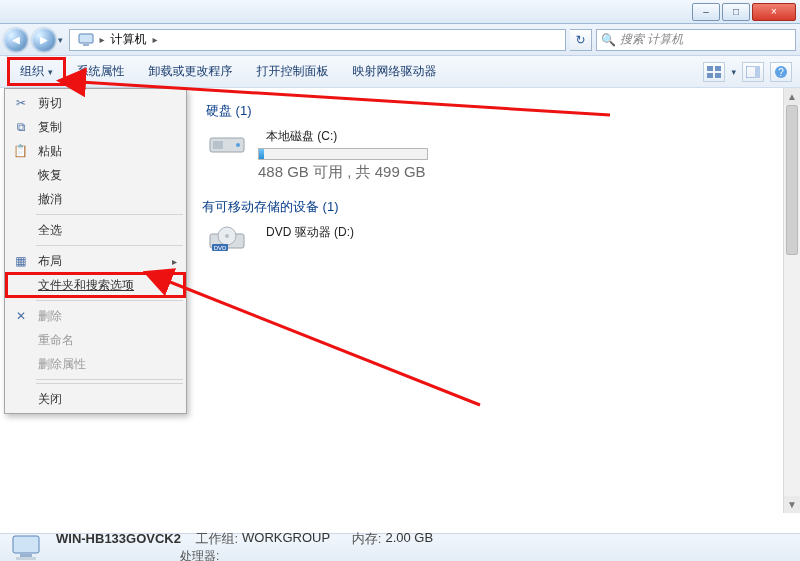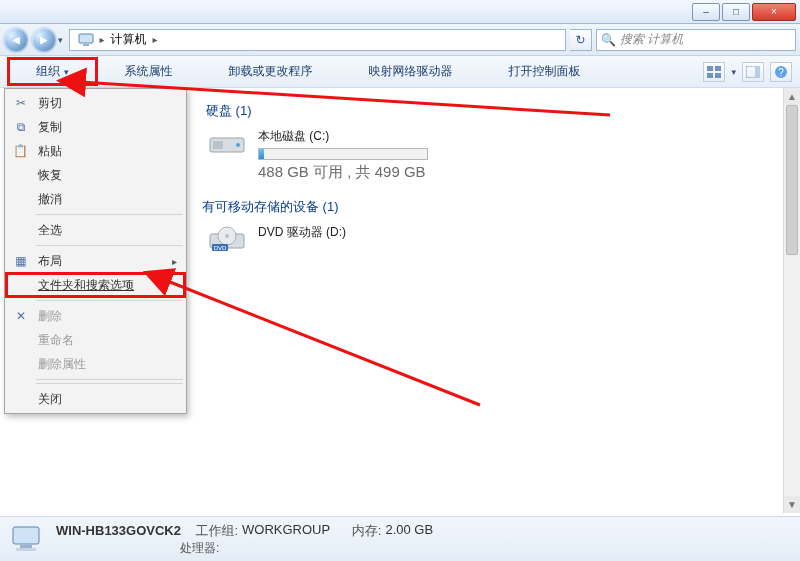--- a/index.html
+++ b/index.html
@@ -18,52 +18,52 @@
 .addressbar { flex:1; height:22px; border:1px solid #9fb5ce; background:#fff; display:flex; align-items:center; padding:0 2px; }
 .addressbar .seg { padding: 0 6px; height:100%; display:flex; align-items:center; gap:4px; }
 .addr-icon { width:16px; height:16px; display:inline-block; }
 .addr-chev { color:#555; font-size:10px; padding:0 2px; }
 .addr-refresh { width:22px; height:22px; border:1px solid #9fb5ce; border-left:none; background:linear-gradient(#fdfeff,#e7eef6); display:flex; align-items:center; justify-content:center; color:#2a5a9a; font-size:12px;}
 .searchbox { width:200px; height:22px; border:1px solid #9fb5ce; background:#fff; display:flex; align-items:center; padding:0 4px; color:#888; font-style:italic; }
 .searchbox .mag { margin-right:4px; color:#4a77b8; font-style:normal; }
 
 
 .toolbar { height:32px; background: linear-gradient(#f5f9fd,#e6eef7); border-bottom:1px solid #cfdced; display:flex; align-items:center; padding:0 8px; gap:0; position:relative;}
-.tbbtn { padding: 5px 28px; color:#1a3c6e; display:flex; align-items:center; gap:4px; cursor:default; }
+.tbbtn { padding: 5px 12px; color:#1a3c6e; display:flex; align-items:center; gap:4px; cursor:default; }
 .tbbtn .caret{ font-size:9px; color:#34547a;}
 .tbbtn.highlight { outline:3px solid #e11; outline-offset:-2px;}
 .toolbar-right { margin-left:auto; display:flex; align-items:center; gap:6px;}
 .tb-icon { width:22px; height:20px; border:1px solid #c0cfde; background:linear-gradient(#fdfeff,#e7eef6); display:flex; align-items:center; justify-content:center; font-size:11px; color:#3a5c8a;}
 
 
 .main { position:absolute; top:88px; left:0; right:0; bottom:48px; background:#fff; display:flex; }
 .navpane { width:16px; border-right:none; }
 .content { flex:1; padding: 10px 0 0 0; position:relative; }
 
 .section-header { color:#0a3f8a; padding: 4px 4px 6px 190px; font-size:13px; }
 .drive-row { display:flex; align-items:flex-start; padding: 2px 0 12px 192px; gap:10px; }
 .drive-icon { width:40px; height:30px; display:flex; align-items:center; justify-content:center;}
 .drive-info { display:flex; flex-direction:column; gap:3px; }
-.drive-name { color:#222; font-size:12px;}
+.drive-name { color:#222; font-size:12px;margin-left:8px;}
 .progress { width:170px; height:12px; border:1px solid #b7b7b7; background:#f2f2f2; position:relative;}
 .progress .bar { height:100%; background: linear-gradient(#6fc3f7,#2a8fd6); }
 .drive-stats { color:#6b6b6b; font-size:15px;}
 
 
 .dropdown { position:absolute; left:4px; top:88px; width:183px; background:#f3f3f3; border:1px solid #a6a6a6; box-shadow: 2px 3px 6px rgba(0,0,0,.25); z-index:50; padding:2px 1px;}
 .dropdown .menuitem { display:flex; align-items:center; height:24px; padding:0 8px 0 6px; gap:8px; color:#333; cursor:default; background:#f3f3f3;}
 .dropdown .menuitem.disabled { color:#9a9a9a; }
 .dropdown .sep { height:1px; background:#d4d4d4; margin:3px 2px 3px 30px; }
 .dropdown .mi-icon { width:18px; height:18px; display:flex; align-items:center; justify-content:center; color:#4b6fa5; font-size:12px; }
 .dropdown .submenu-arrow { margin-left:auto; font-size:10px; color:#555;}
 .dropdown .menuitem.highlight { outline:3px solid #e11; outline-offset:-2px;text-decoration:underline; }
 svg.arrows { position:absolute; left:0; top:0; width:800px; height:561px; pointer-events:none; z-index:60;}
 
 
-.statusbar { position:absolute; left:0; right:0; bottom:0; height:45px; background: linear-gradient(#f1f6fc,#e4edf6); border-top:1px solid #cdd9e8; display:flex; align-items:center; padding:4px 10px; gap:10px; color:#333;}
+.statusbar { position:absolute; left:0; right:0; bottom:0; height:28px; background: linear-gradient(#f1f6fc,#e4edf6); border-top:1px solid #cdd9e8; display:flex; align-items:center; padding:4px 10px; gap:10px; color:#333;}
 .statusbar .pc-icon { width:36px; height:30px; }
 .statusbar .line1 { font-size:13px; }
 .statusbar .line2 { font-size:12px; color:#555; }
 .statusbar .kv { display:inline-flex; gap:4px; margin-right:18px;}
 .statusbar .kv .k{ color:#555;}
 
 
 .rsb { position:absolute; right:0; top:88px; bottom:48px; width:17px; background:#f1f1f1; border-left:1px solid #dadada;}
 .rsb .arr { height:17px; background:#eaeaea; color:#777; text-align:center; font-size:10px; line-height:17px;}
 .rsb .thumb { position:absolute; left:2px; right:2px; top:17px; height:150px; background:#cfcfcf; border:1px solid #b9b9b9; border-radius:2px;}
@@ -106,22 +106,22 @@
   </div>
 </div>
 
 <div class="toolbar">
   <div class="tbbtn highlight">
     <span>组织</span>
     <span class="caret">▾</span>
   </div>
   <div class="tbbtn">系统属性</div>
   <div class="tbbtn">卸载或更改程序</div>
+  <div class="tbbtn">打开控制面板</div>
   <div class="tbbtn">映射网络驱动器</div>
-  <div class="tbbtn">打开控制面板</div>
   <div class="toolbar-right">
     <div class="tb-icon">
       <svg width="14" height="12">
           <rect x="0" y="0" width="6" height="5" fill="#6f93c4"></rect>
           <rect x="8" y="0" width="6" height="5" fill="#6f93c4"></rect>
           <rect x="0" y="7" width="6" height="5" fill="#6f93c4"></rect>
           <rect x="8" y="7" width="6" height="5" fill="#6f93c4"></rect>
         </svg>
     </div>
     <span class="caret" style="font-size:9px;color:#34547a">▾</span>

